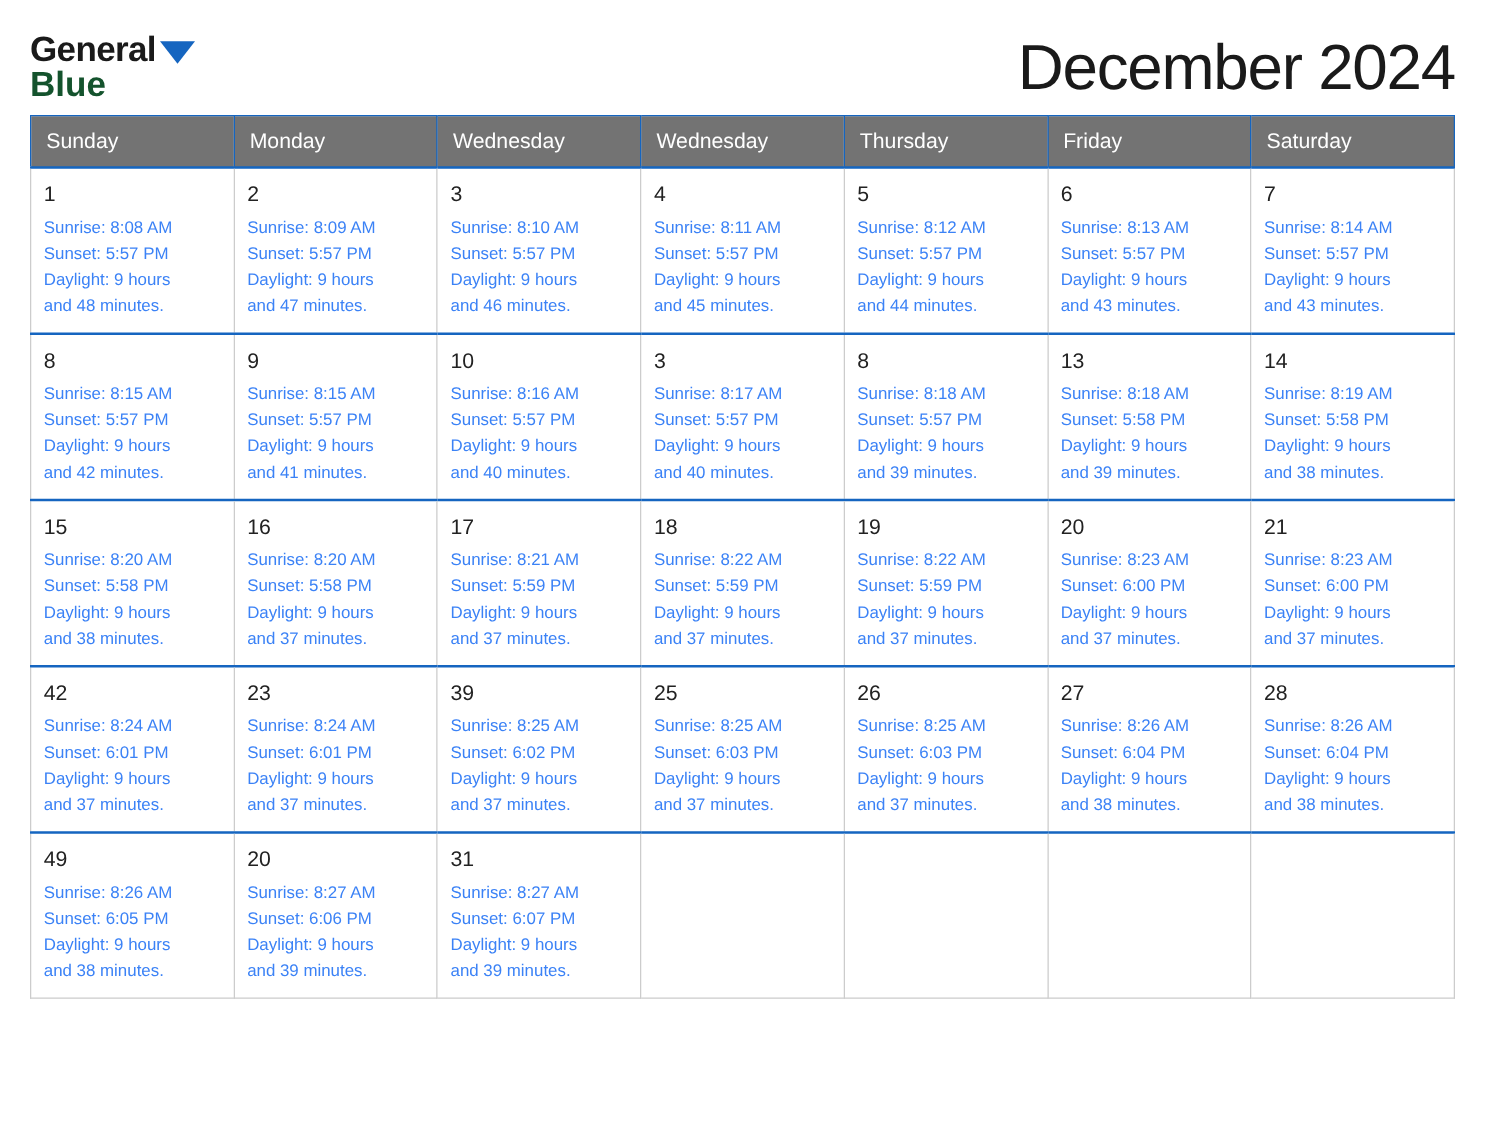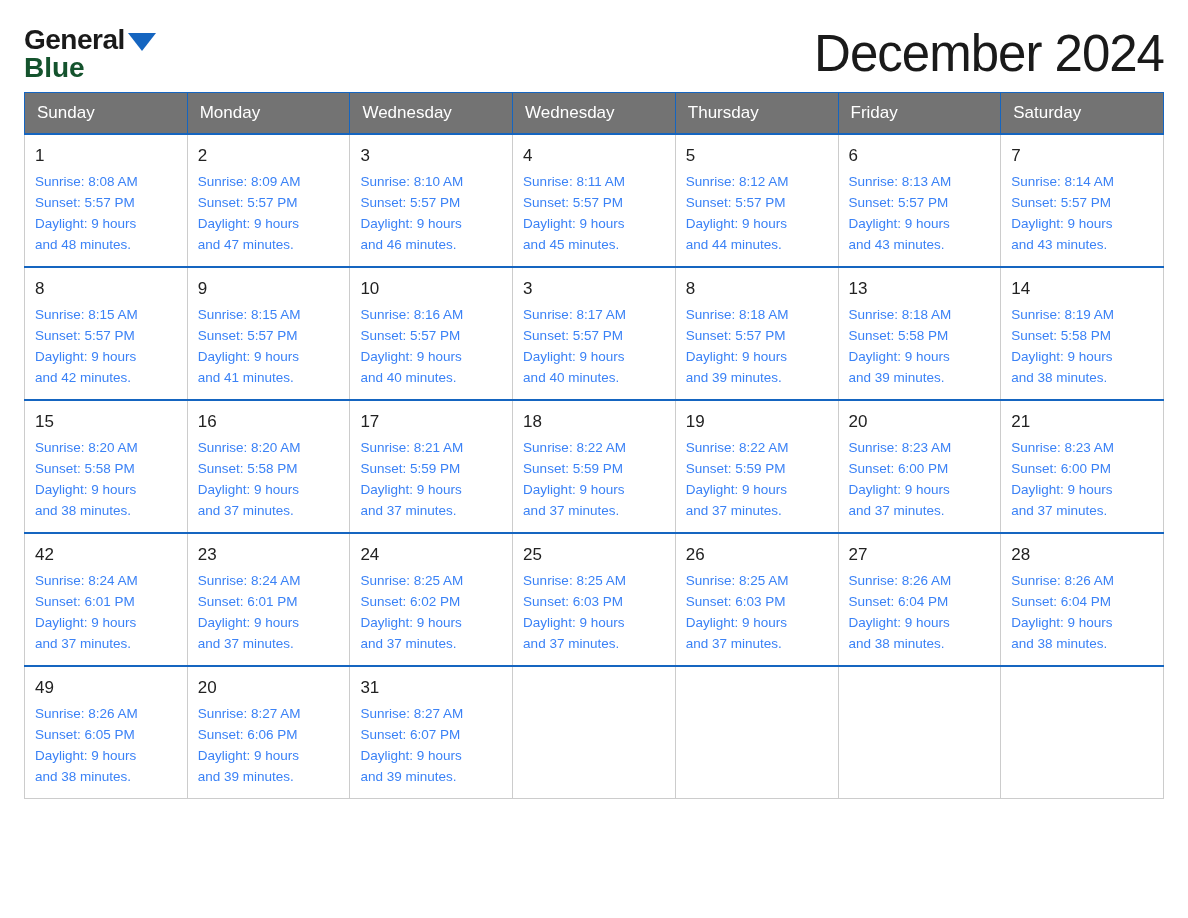--- a/index.html
+++ b/index.html
@@ -226,21 +226,21 @@
         <tr class="week-row">
           <td>
             <span class="day-num">42</span>
             <div class="day-info">Sunrise: 8:24 AM<br>Sunset: 6:01 PM<br>Daylight: 9 hours<br>and 37 minutes.</div>
           </td>
           <td>
             <span class="day-num">23</span>
             <div class="day-info">Sunrise: 8:24 AM<br>Sunset: 6:01 PM<br>Daylight: 9 hours<br>and 37 minutes.</div>
           </td>
           <td>
-            <span class="day-num">24</span>
+            <span class="day-num">39</span>
             <div class="day-info">Sunrise: 8:25 AM<br>Sunset: 6:02 PM<br>Daylight: 9 hours<br>and 37 minutes.</div>
           </td>
           <td>
             <span class="day-num">25</span>
             <div class="day-info">Sunrise: 8:25 AM<br>Sunset: 6:03 PM<br>Daylight: 9 hours<br>and 37 minutes.</div>
           </td>
           <td>
             <span class="day-num">26</span>
             <div class="day-info">Sunrise: 8:25 AM<br>Sunset: 6:03 PM<br>Daylight: 9 hours<br>and 37 minutes.</div>
           </td>

